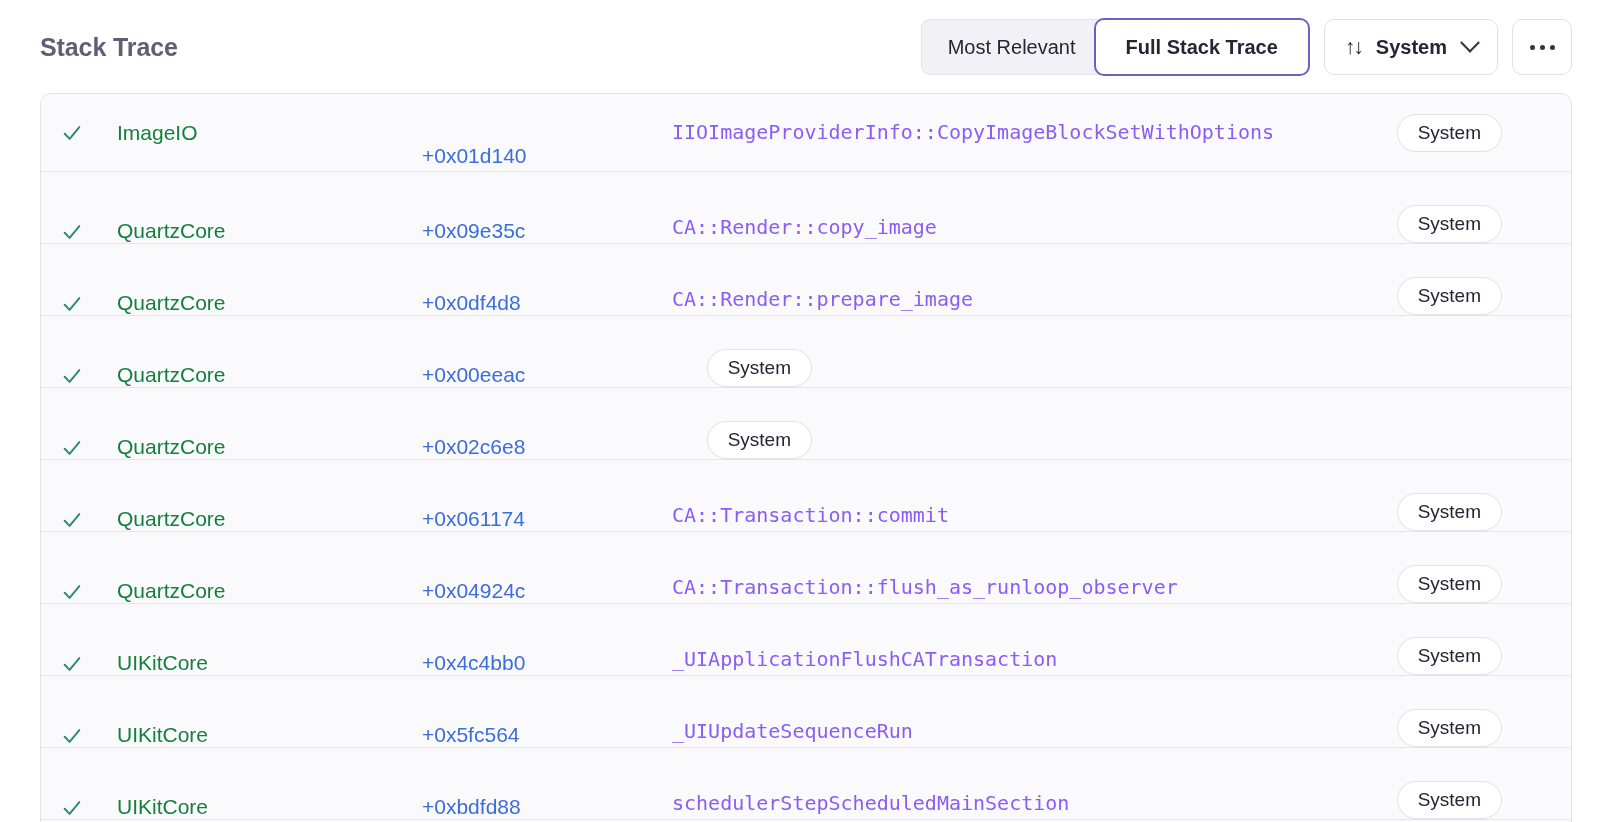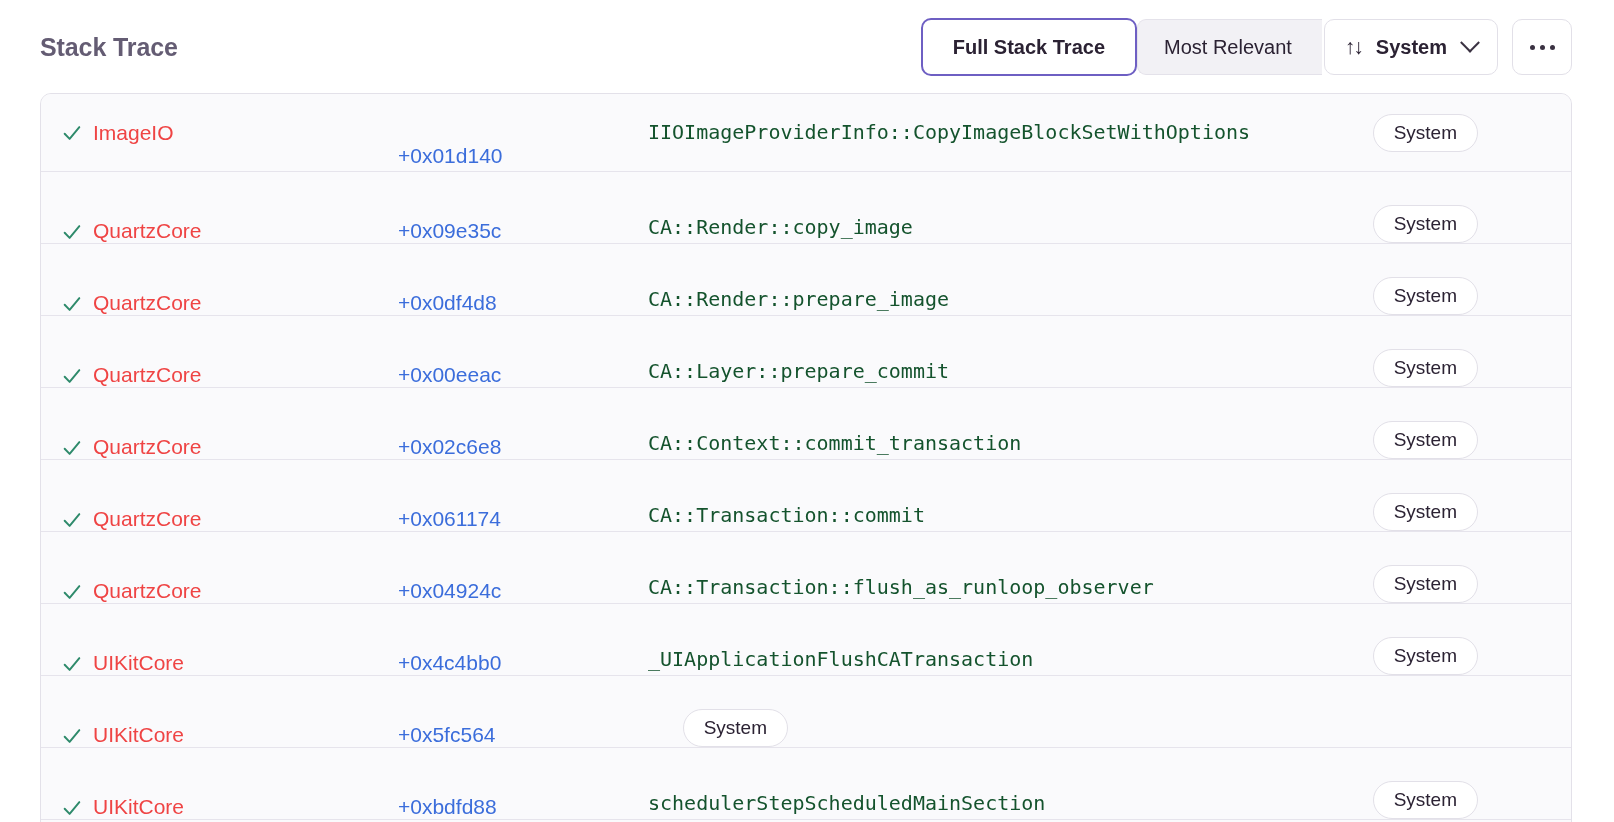--- a/index.html
+++ b/index.html
@@ -173,41 +173,42 @@
   .check-icon {
     width: 22px;
     height: 22px;
     display: block;
   }
 
   .col-module {
     flex: 0 0 305px;
     width: 305px;
     font-size: 21px;
-    color: #ef4444;
+    color: #15803d;
     white-space: nowrap;
     overflow: hidden;
+    margin-left: 24px;
   }
 
   .col-offset {
     flex: 0 0 250px;
     width: 250px;
     font-size: 21px;
     color: #3b6ddb;
     white-space: nowrap;
     cursor: pointer;
     margin-top: 47px;
   }
 
   .col-symbol {
     flex: 1 1 auto;
     font-family: "DejaVu Sans Mono", monospace;
     font-size: 20px;
     line-height: 31px;
-    color: #14532d;
+    color: #8b5cf6;
     word-break: break-all;
     padding-right: 24px;
     max-width: 690px;
   }
 
   .col-badge {
     flex: 0 0 140px;
     width: 140px;
     display: flex;
     justify-content: flex-end;
@@ -232,22 +233,22 @@
 <body>
 
 <div class="page">
 
   <div class="header">
     <div class="page-title">Stack Trace</div>
 
     <div class="header-actions">
 
       <div class="segmented">
+        <div class="seg first">Most Relevant</div>
         <div class="seg active">Full Stack Trace</div>
-        <div class="seg first">Most Relevant</div>
       </div>
 
       <div class="pill-btn">
         <span class="sort-glyph">↑↓</span>
         <span>System</span>
         <span class="chev"></span>
       </div>
 
       <div class="more-btn">
         <i></i>
@@ -299,34 +300,32 @@
         </div>
       </div>
       <div class="frame-row">
         <div class="col-check">
           <svg class="check-icon" viewBox="0 0 24 24" fill="none">
             <path d="M4 12.8 L9.4 18.4 L20 5.6" stroke="#2e8a6b" stroke-width="2.1" stroke-linecap="round" stroke-linejoin="round"></path>
           </svg>
         </div>
         <div class="col-module">QuartzCore</div>
         <div class="col-offset">+0x00eeac</div>
-        <div class="col-symbol">CA::Layer::prepare_commit</div>
         <div class="col-badge">
           <span class="badge">System</span>
         </div>
       </div>
       <div class="frame-row">
         <div class="col-check">
           <svg class="check-icon" viewBox="0 0 24 24" fill="none">
             <path d="M4 12.8 L9.4 18.4 L20 5.6" stroke="#2e8a6b" stroke-width="2.1" stroke-linecap="round" stroke-linejoin="round"></path>
           </svg>
         </div>
         <div class="col-module">QuartzCore</div>
         <div class="col-offset">+0x02c6e8</div>
-        <div class="col-symbol">CA::Context::commit_transaction</div>
         <div class="col-badge">
           <span class="badge">System</span>
         </div>
       </div>
       <div class="frame-row">
         <div class="col-check">
           <svg class="check-icon" viewBox="0 0 24 24" fill="none">
             <path d="M4 12.8 L9.4 18.4 L20 5.6" stroke="#2e8a6b" stroke-width="2.1" stroke-linecap="round" stroke-linejoin="round"></path>
           </svg>
         </div>
@@ -364,20 +363,21 @@
         </div>
       </div>
       <div class="frame-row">
         <div class="col-check">
           <svg class="check-icon" viewBox="0 0 24 24" fill="none">
             <path d="M4 12.8 L9.4 18.4 L20 5.6" stroke="#2e8a6b" stroke-width="2.1" stroke-linecap="round" stroke-linejoin="round"></path>
           </svg>
         </div>
         <div class="col-module">UIKitCore</div>
         <div class="col-offset">+0x5fc564</div>
+        <div class="col-symbol">_UIUpdateSequenceRun</div>
         <div class="col-badge">
           <span class="badge">System</span>
         </div>
       </div>
       <div class="frame-row">
         <div class="col-check">
           <svg class="check-icon" viewBox="0 0 24 24" fill="none">
             <path d="M4 12.8 L9.4 18.4 L20 5.6" stroke="#2e8a6b" stroke-width="2.1" stroke-linecap="round" stroke-linejoin="round"></path>
           </svg>
         </div>

